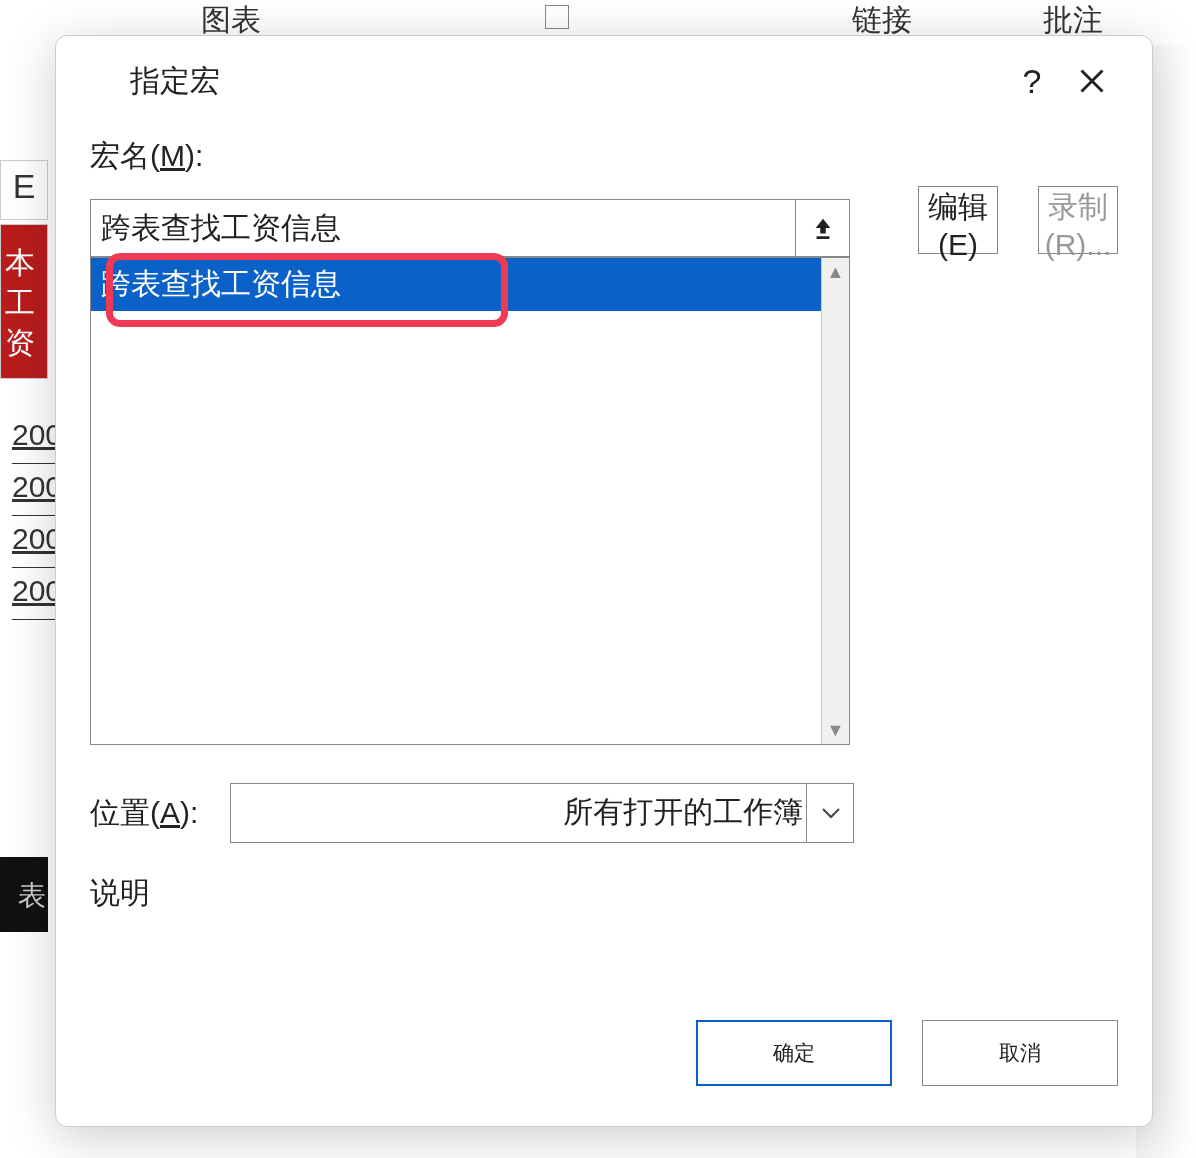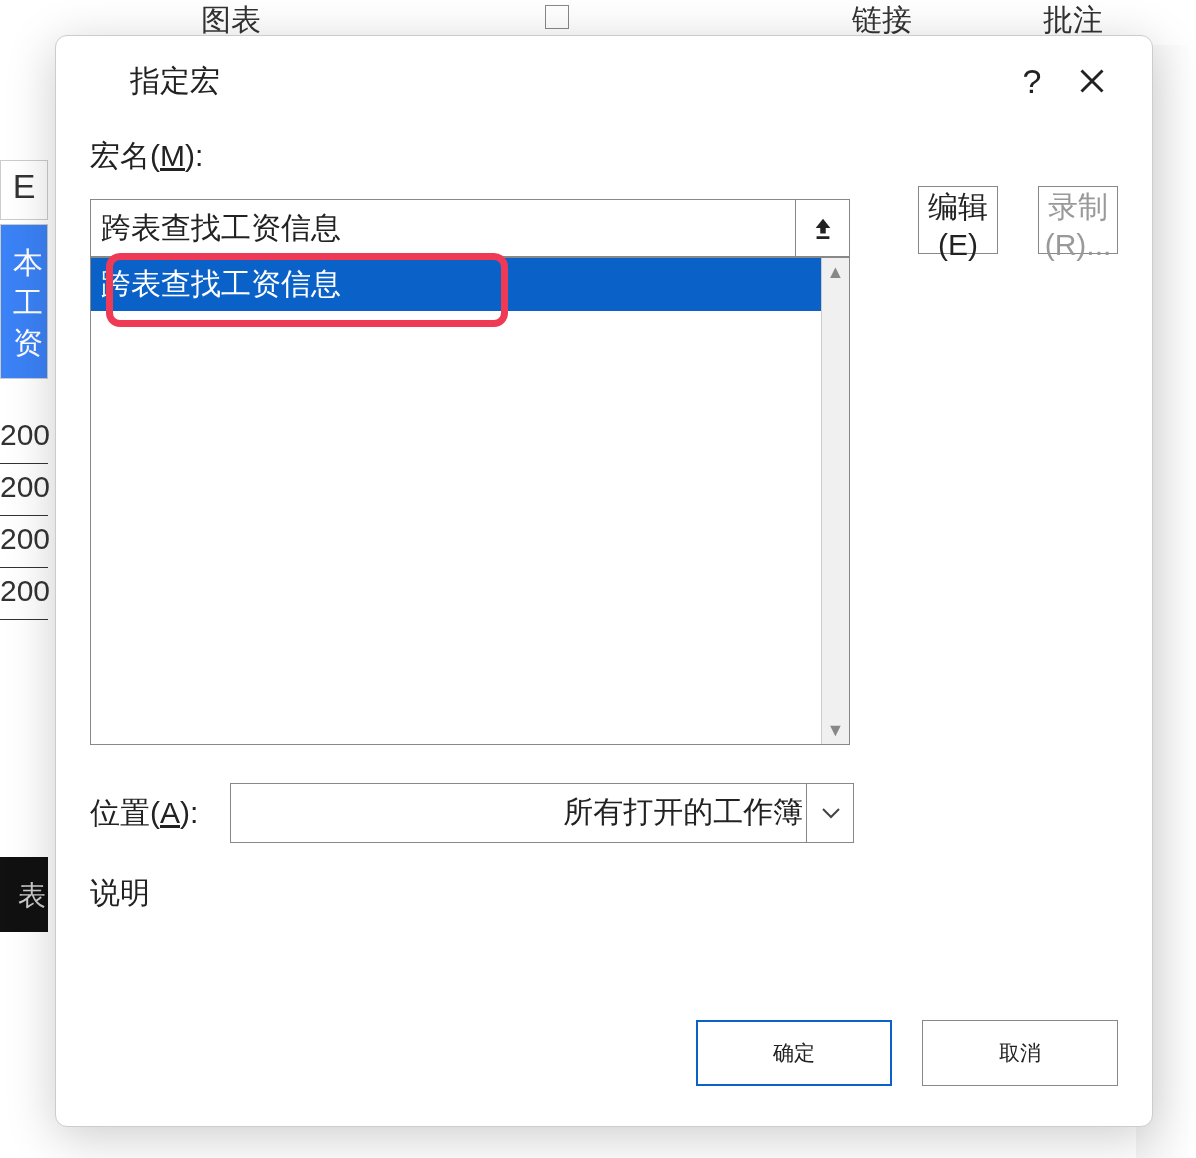--- a/index.html
+++ b/index.html
@@ -43,38 +43,39 @@
       background:#fff;
       font-size: 34px;
       text-align:center;
       color:#333;
       padding-top:6px;
     }
     .bg-red {
       position:absolute;
       left:0; top:224px;
       width:48px; height:155px;
-      background:#3b82f6;
+      background:#b91c1c;
       color:#fff;
       font-size:30px;
       padding:18px 4px;
       line-height:40px;
-      text-align:right;
+      text-align:left;
       border:1px solid #ccc;
     }
     .bg-numcell {
       position:absolute;
-      left:0;
+      left:12px;
       width:48px;
       height:52px;
       border-bottom:1px solid #333;
       font-size:30px;
       color:#333;
       text-align:center;
       padding-top:6px;
+      text-decoration:underline;
     }
     .bg-numcell.n1{ top:412px; }
     .bg-numcell.n2{ top:464px; }
     .bg-numcell.n3{ top:516px; }
     .bg-numcell.n4{ top:568px; }
     .bg-right-zero {
       position:absolute;
       right:18px; top:175px;
       font-size:32px;
       color:#333;

